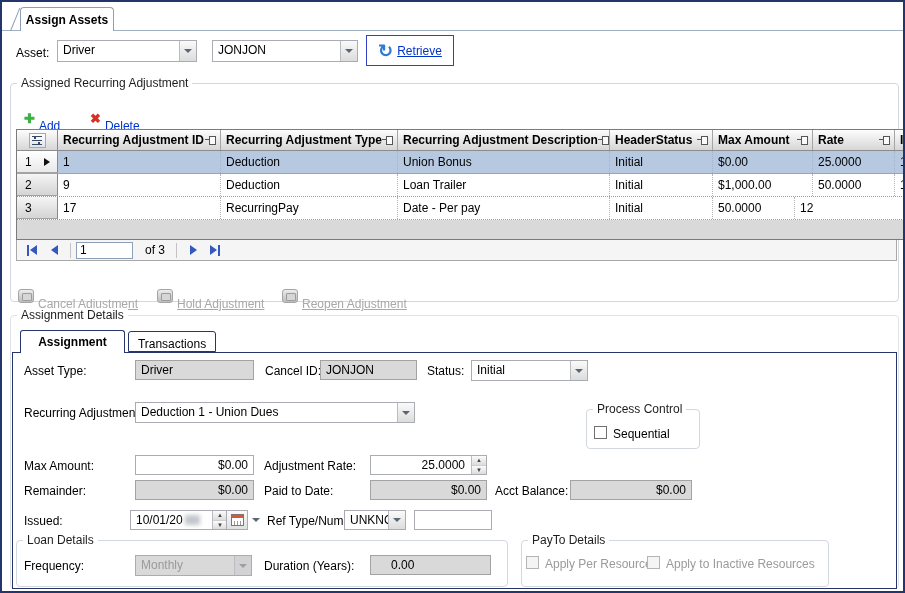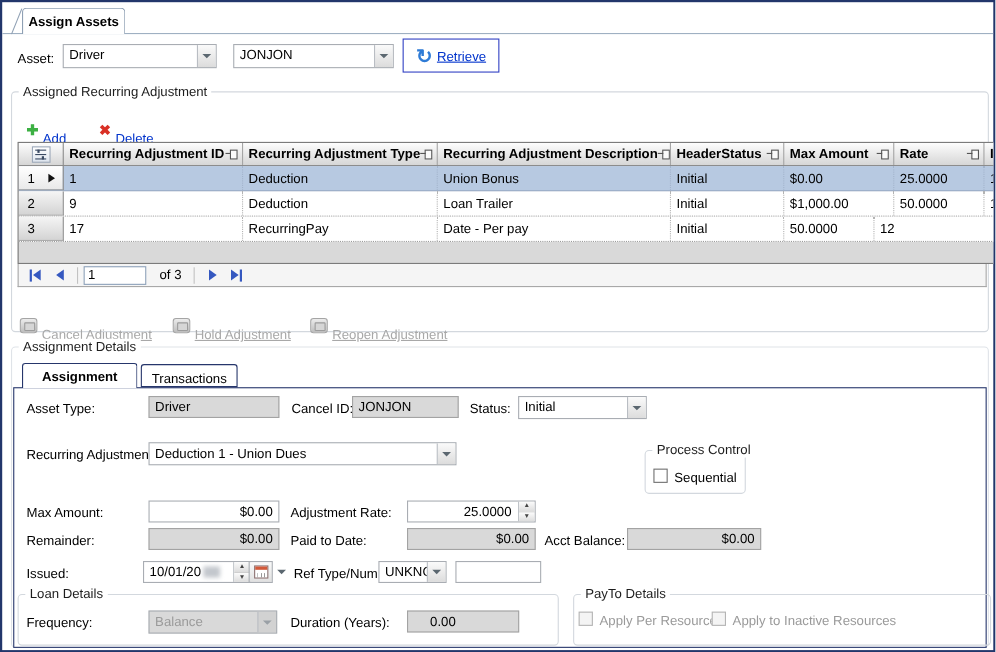--- a/index.html
+++ b/index.html
@@ -292,21 +292,21 @@
       </span>
   </div>
 
   <div class="lbl" style="left:22px; top:404px;">Recurring Adjustment:</div>
   <div class="combo" style="left:133px; top:400px; width:280px;">
     <span class="val">Deduction 1 - Union Dues</span>
     <span class="btn">
         <i class="chev"></i>
       </span>
   </div>
-  <div class="grp" style="left:584px; top:407px; width:92px; height:40px;">
+  <div class="grp" style="left:584px; top:407px; width:114px; height:40px;">
     <span class="lg">Process Control</span>
   </div>
   <div class="cb" style="left:592px; top:424px;"></div>
   <div class="lbl" style="left:611px; top:425px;">Sequential</div>
 
   <div class="lbl" style="left:22px; top:457px;">Max Amount:</div>
   <div class="tb right" style="left:133px; top:453px; width:119px;">
     <span>$0.00</span>
   </div>
   <div class="lbl" style="left:262px; top:457px;">Adjustment Rate:</div>
@@ -354,31 +354,31 @@
         <i class="chev"></i>
       </span>
   </div>
   <input class="tb" style="left: 412px; top: 508px; width: 78px; font-family: inherit; font-size: 12px;" value="">
 
   <div class="grp" style="left:14px; top:538px; width:492px; height:47px;">
     <span class="lg">Loan Details</span>
   </div>
   <div class="lbl" style="left:22px; top:557px;text-align:right;">Frequency:</div>
   <div class="combo dis" style="left:133px; top:553px; width:117px;">
-    <span class="val">Balance</span>
+    <span class="val">Monthly</span>
     <span class="btn">
         <i class="chev" style="border-top-color:#9aa0a6;"></i>
       </span>
   </div>
   <div class="lbl" style="left:262px; top:557px;">Duration (Years):</div>
-  <div class="tb dis" style="left:368px; top:553px; width:102px;padding-left:20px;">
+  <div class="tb dis" style="left:368px; top:553px; width:121px;padding-left:20px;">
     <span>0.00</span>
   </div>
 
-  <div class="grp" style="left:519px; top:538px; width:380px; height:47px;">
+  <div class="grp" style="left:519px; top:538px; width:308px; height:47px;">
     <span class="lg">PayTo Details</span>
   </div>
   <div class="cb dis" style="left:524px; top:554px;"></div>
   <div class="lbl dis" style="left:543px; top:555px;">Apply Per Resource</div>
   <div class="cb dis" style="left:645px; top:554px;"></div>
   <div class="lbl dis" style="left:664px; top:555px;">Apply to Inactive Resources</div>
 
 </div>
 
 </body></html>

